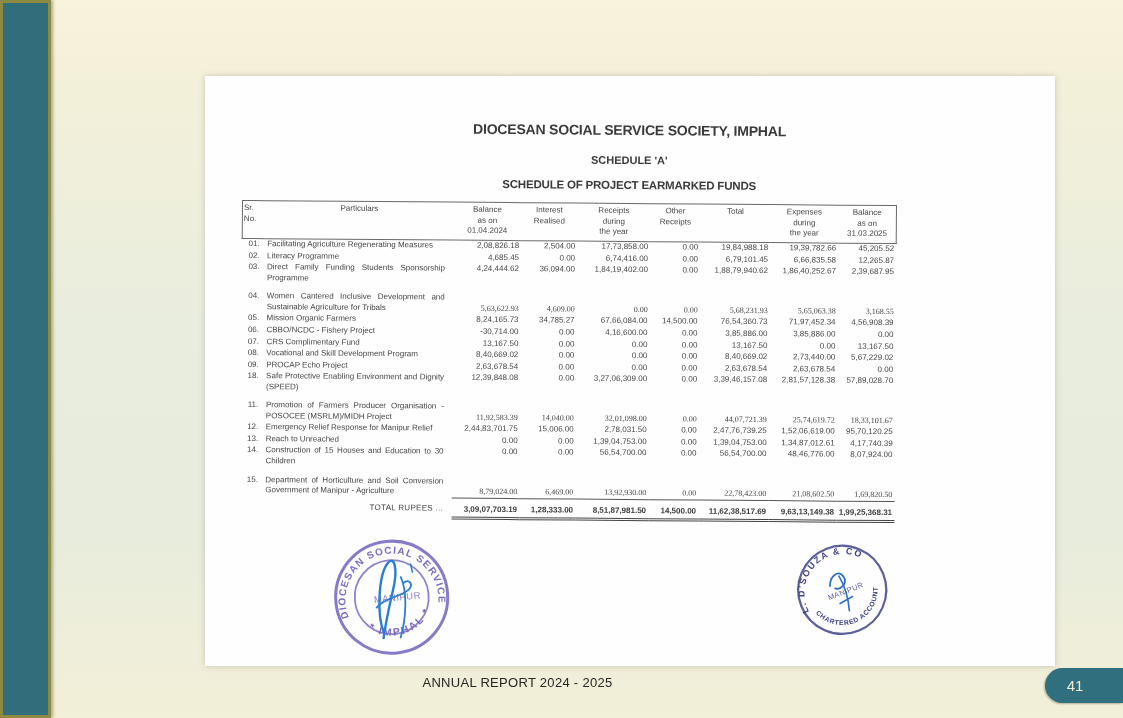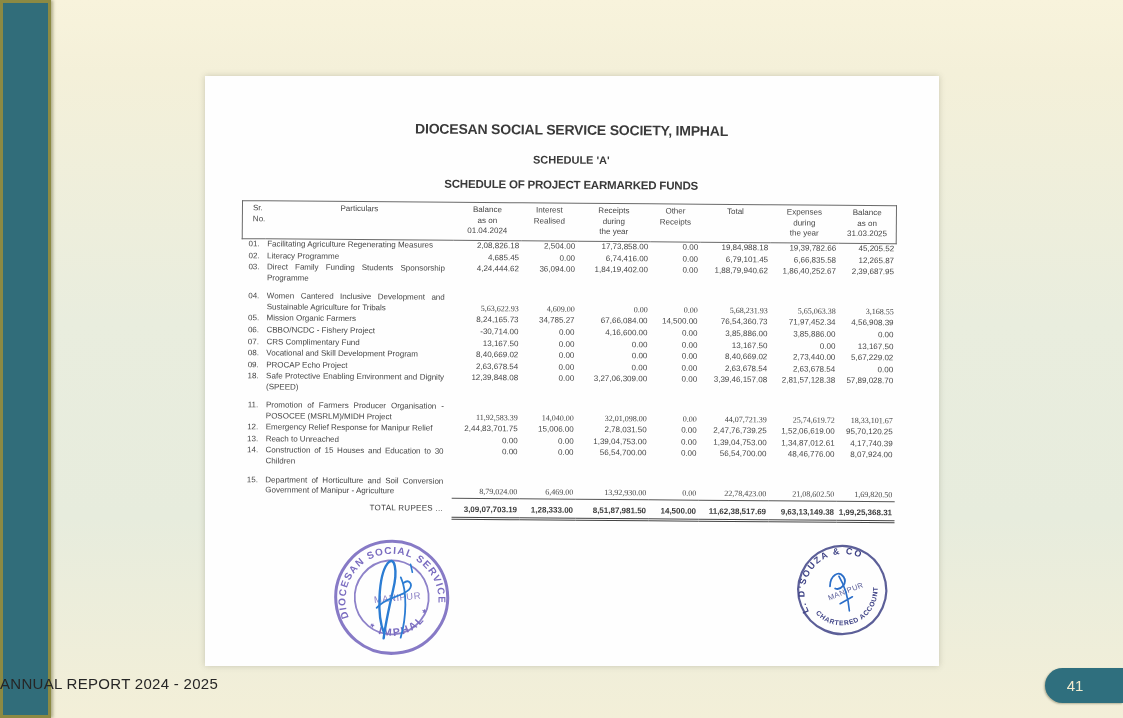--- a/index.html
+++ b/index.html
@@ -18,21 +18,21 @@
   }
 
   .slide-title {
     position:absolute; top:38px; left:55px; right:0; text-align:center;
     font-family:"Liberation Serif", serif; font-weight:700; font-size:22px;
     color:#a1201c; text-decoration:underline; text-decoration-thickness:2px; text-underline-offset:4px;
     letter-spacing:0.2px;
   }
 
   .paper {
-    position:absolute; left:205px; top:76px; width:734px; height:590px;
+    position:absolute; left:205px; top:76px; width:850px; height:590px;
     background:#fefefe; box-shadow:0 0 6px rgba(80,80,60,.25);
     overflow:hidden;
   }
   .paper-content {
     position:absolute; inset:0;
     transform:rotate(0.45deg); transform-origin:20% 0;
     color:#3d3d3d;
   }
 
   .doc-org { margin-top:44px; text-align:center; font-weight:700; font-size:14px; letter-spacing:-0.2px; color:#3a3a3a; }
@@ -51,43 +51,43 @@
   .funds col.c-oth  { width:50px; }
   .funds col.c-tot  { width:70px; }
   .funds col.c-exp  { width:68px; }
   .funds col.c-b2   { width:58px; }
 
   .funds thead th {
     font-weight:400; white-space:pre-line; text-align:center; vertical-align:top;
     border-top:1px solid #6a6a6a; border-bottom:1px solid #6a6a6a;
     padding:2px 1px 3px;
   }
-  .funds thead th:first-child { border-left:1px solid #6a6a6a; text-align:left; padding-left:10px; }
+  .funds thead th:first-child { border-left:1px solid #6a6a6a; text-align:left; padding-left:1px; }
   .funds thead th:last-child  { border-right:1px solid #6a6a6a; }
 
   .funds tbody td { vertical-align:top; padding:0.5px 2px; }
   .funds tbody tr.valign-bottom td.num { vertical-align:bottom;font-family:Liberation Serif, serif; }
   .funds td.sr { text-align:center; padding-left:3px; white-space:nowrap; }
   .funds td.part { text-align:justify; padding-right:8px; }
   .funds td.num { text-align:right; white-space:nowrap; }
   .funds tr.spacer td { height:7px; padding:0; }
 
   .funds tr.total-row td { padding-top:6px; font-weight:700; color:#3b3b3b;text-align:right; }
   .funds tr.total-row td.num {
     border-top:1px solid #555; border-bottom:3px double #444; padding-bottom:2px;
   }
   .funds tr.total-row td.part { font-weight:400; letter-spacing:0.3px; }
 
   .stamp { position:absolute; }
   .stamp-left  { left:130px; top:460px; transform:rotate(-6deg); }
   .stamp-right { left:592px; top:460px; transform:rotate(-22deg); }
 
   .footer-text {
-    position:absolute; top:675px; left:0; width:1035px; text-align:left;
-    font-size:15px; color:#262626; letter-spacing:0.3px;
+    position:absolute; top:675px; left:0; width:1035px; text-align:center;
+    font-size:13px; color:#262626; letter-spacing:0.3px;
   }
   .page-pill {
     position:absolute; top:668px; right:0; width:78px; height:35px;
     background:#2f6f7e; border-radius:18px 0 0 18px;
     box-shadow:-1px 1px 2px rgba(60,60,30,.35);
     display:flex; align-items:center; justify-content:center;
     padding-right:18px; color:#f2ecce; font-size:15px;
   }
 </style>
 </head>

